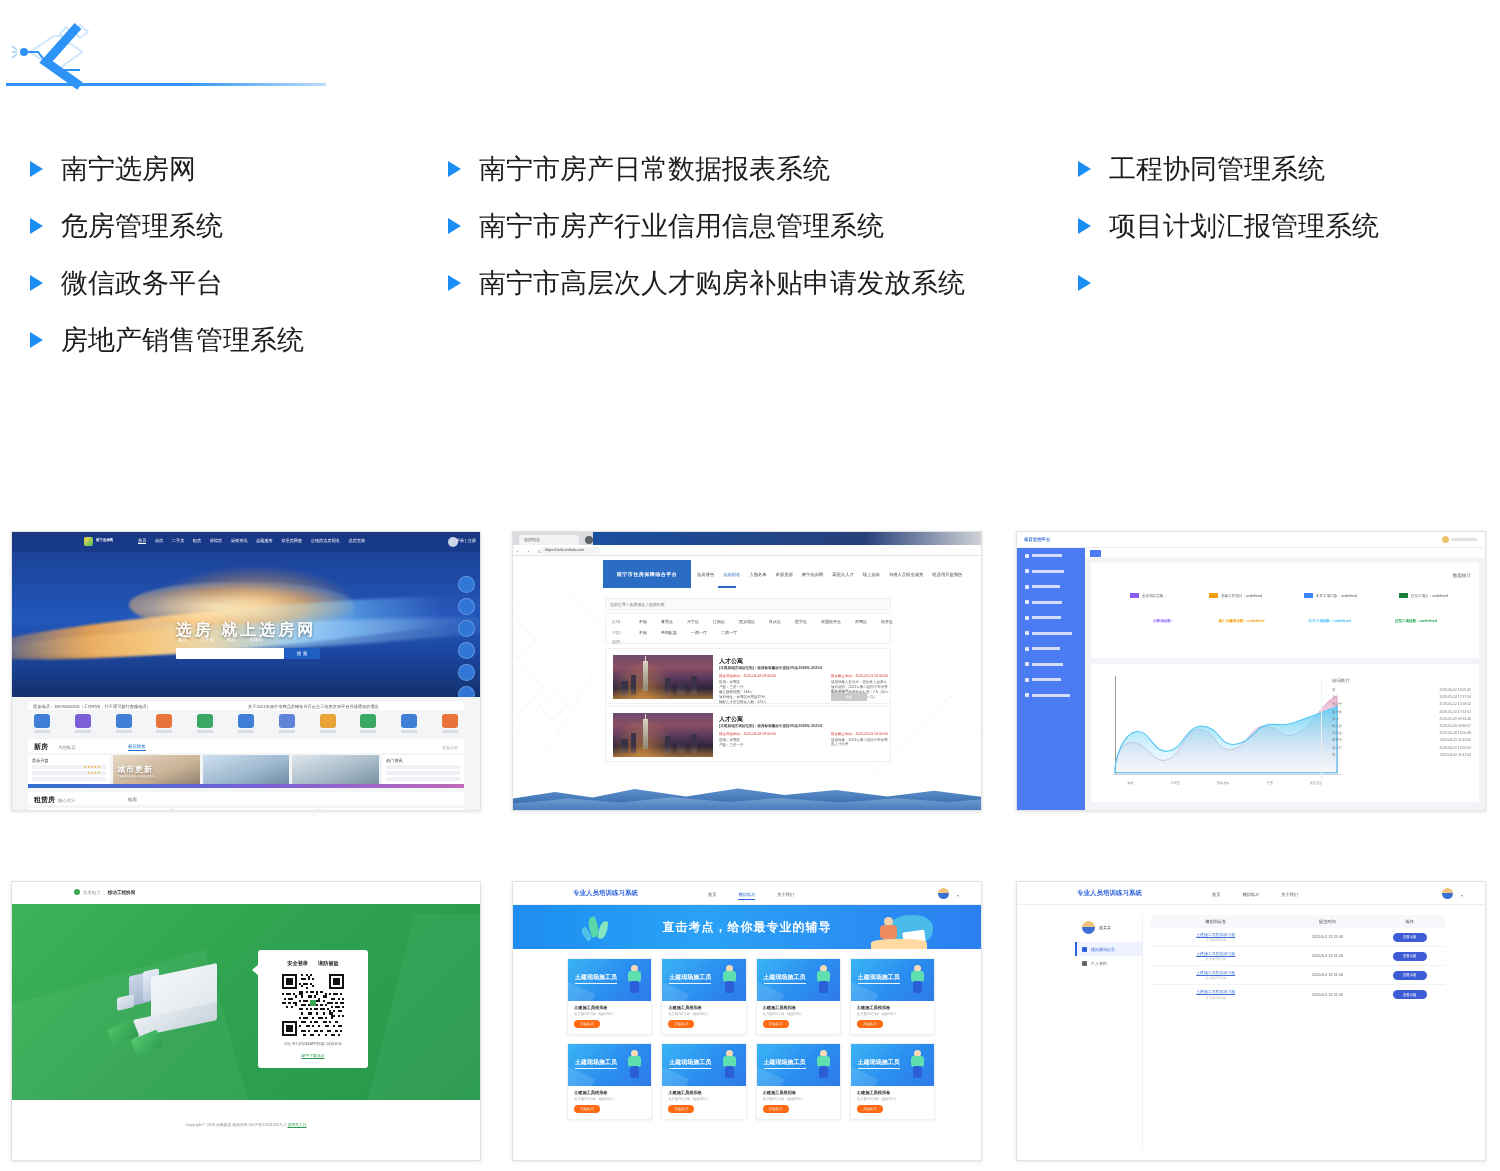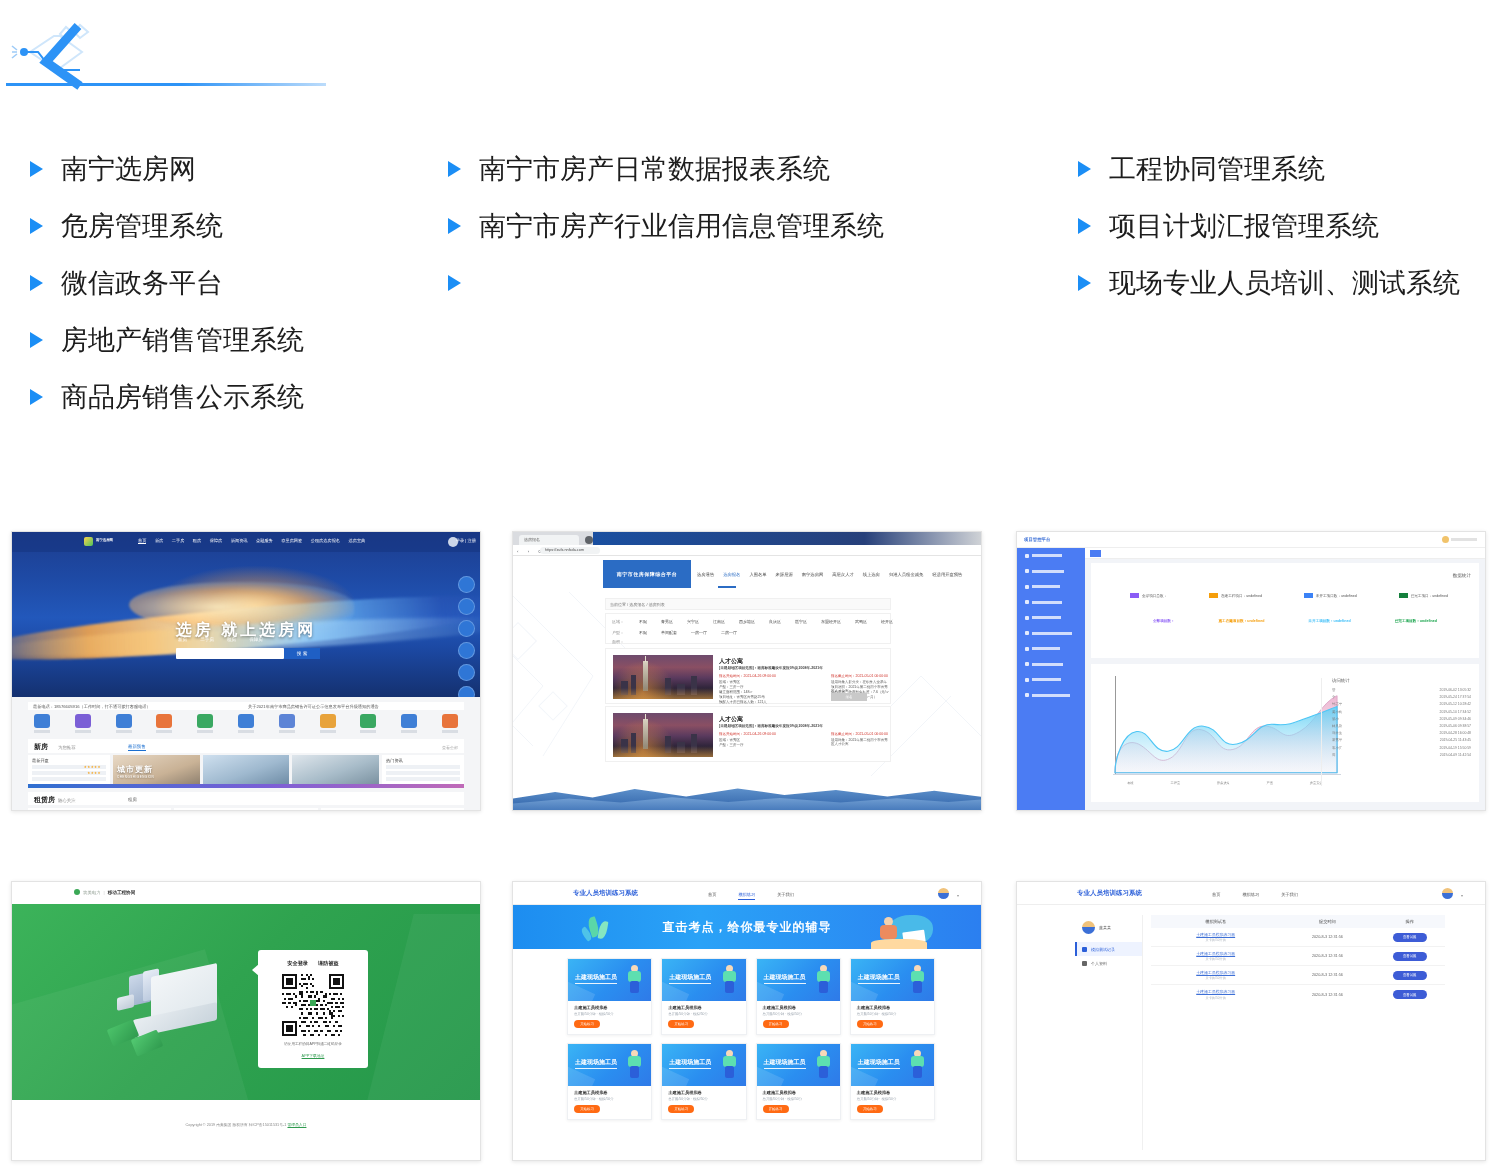--- a/index.html
+++ b/index.html
@@ -378,50 +378,46 @@
         <span>危房管理系统</span>
       </div>
     <div class="li">
         <span class="tri"></span>
         <span>微信政务平台</span>
       </div>
     <div class="li">
         <span class="tri"></span>
         <span>房地产销售管理系统</span>
       </div>
-    <div class="li">
-        <span class="tri"></span>
-        <span>商品房销售公示系统</span>
-      </div>
   </div>
   <div class="col col-2">
     <div class="li">
         <span class="tri"></span>
         <span>南宁市房产日常数据报表系统</span>
       </div>
     <div class="li">
         <span class="tri"></span>
         <span>南宁市房产行业信用信息管理系统</span>
       </div>
     <div class="li">
         <span class="tri"></span>
+        <span>南宁市高层次人才购房补贴申请发放系统</span>
       </div>
   </div>
   <div class="col col-3">
     <div class="li">
         <span class="tri"></span>
         <span>工程协同管理系统</span>
       </div>
     <div class="li">
         <span class="tri"></span>
         <span>项目计划汇报管理系统</span>
       </div>
     <div class="li">
         <span class="tri"></span>
-        <span>现场专业人员培训、测试系统</span>
       </div>
   </div>
 </div>
 
 <div class="shot r1 c1">
   <div class="mini">
     <div class="s1-hero">
       <div class="s1-wave1"></div>
       <div class="s1-wave3"></div>
       <div class="s1-wave2"></div>

